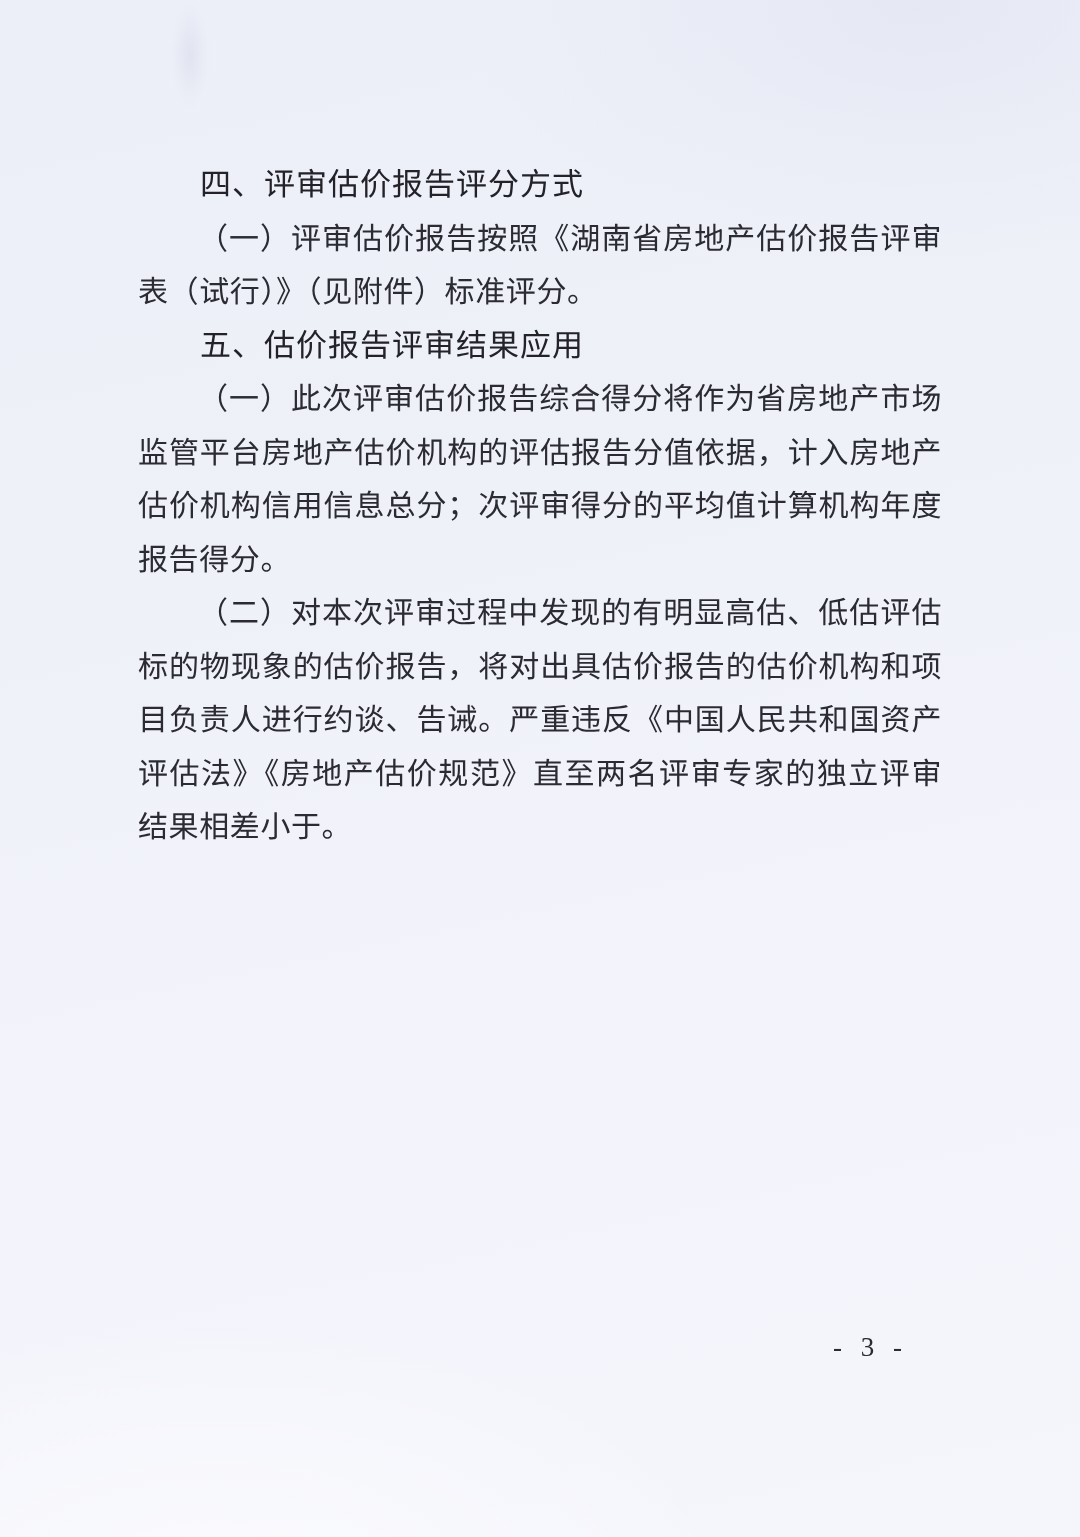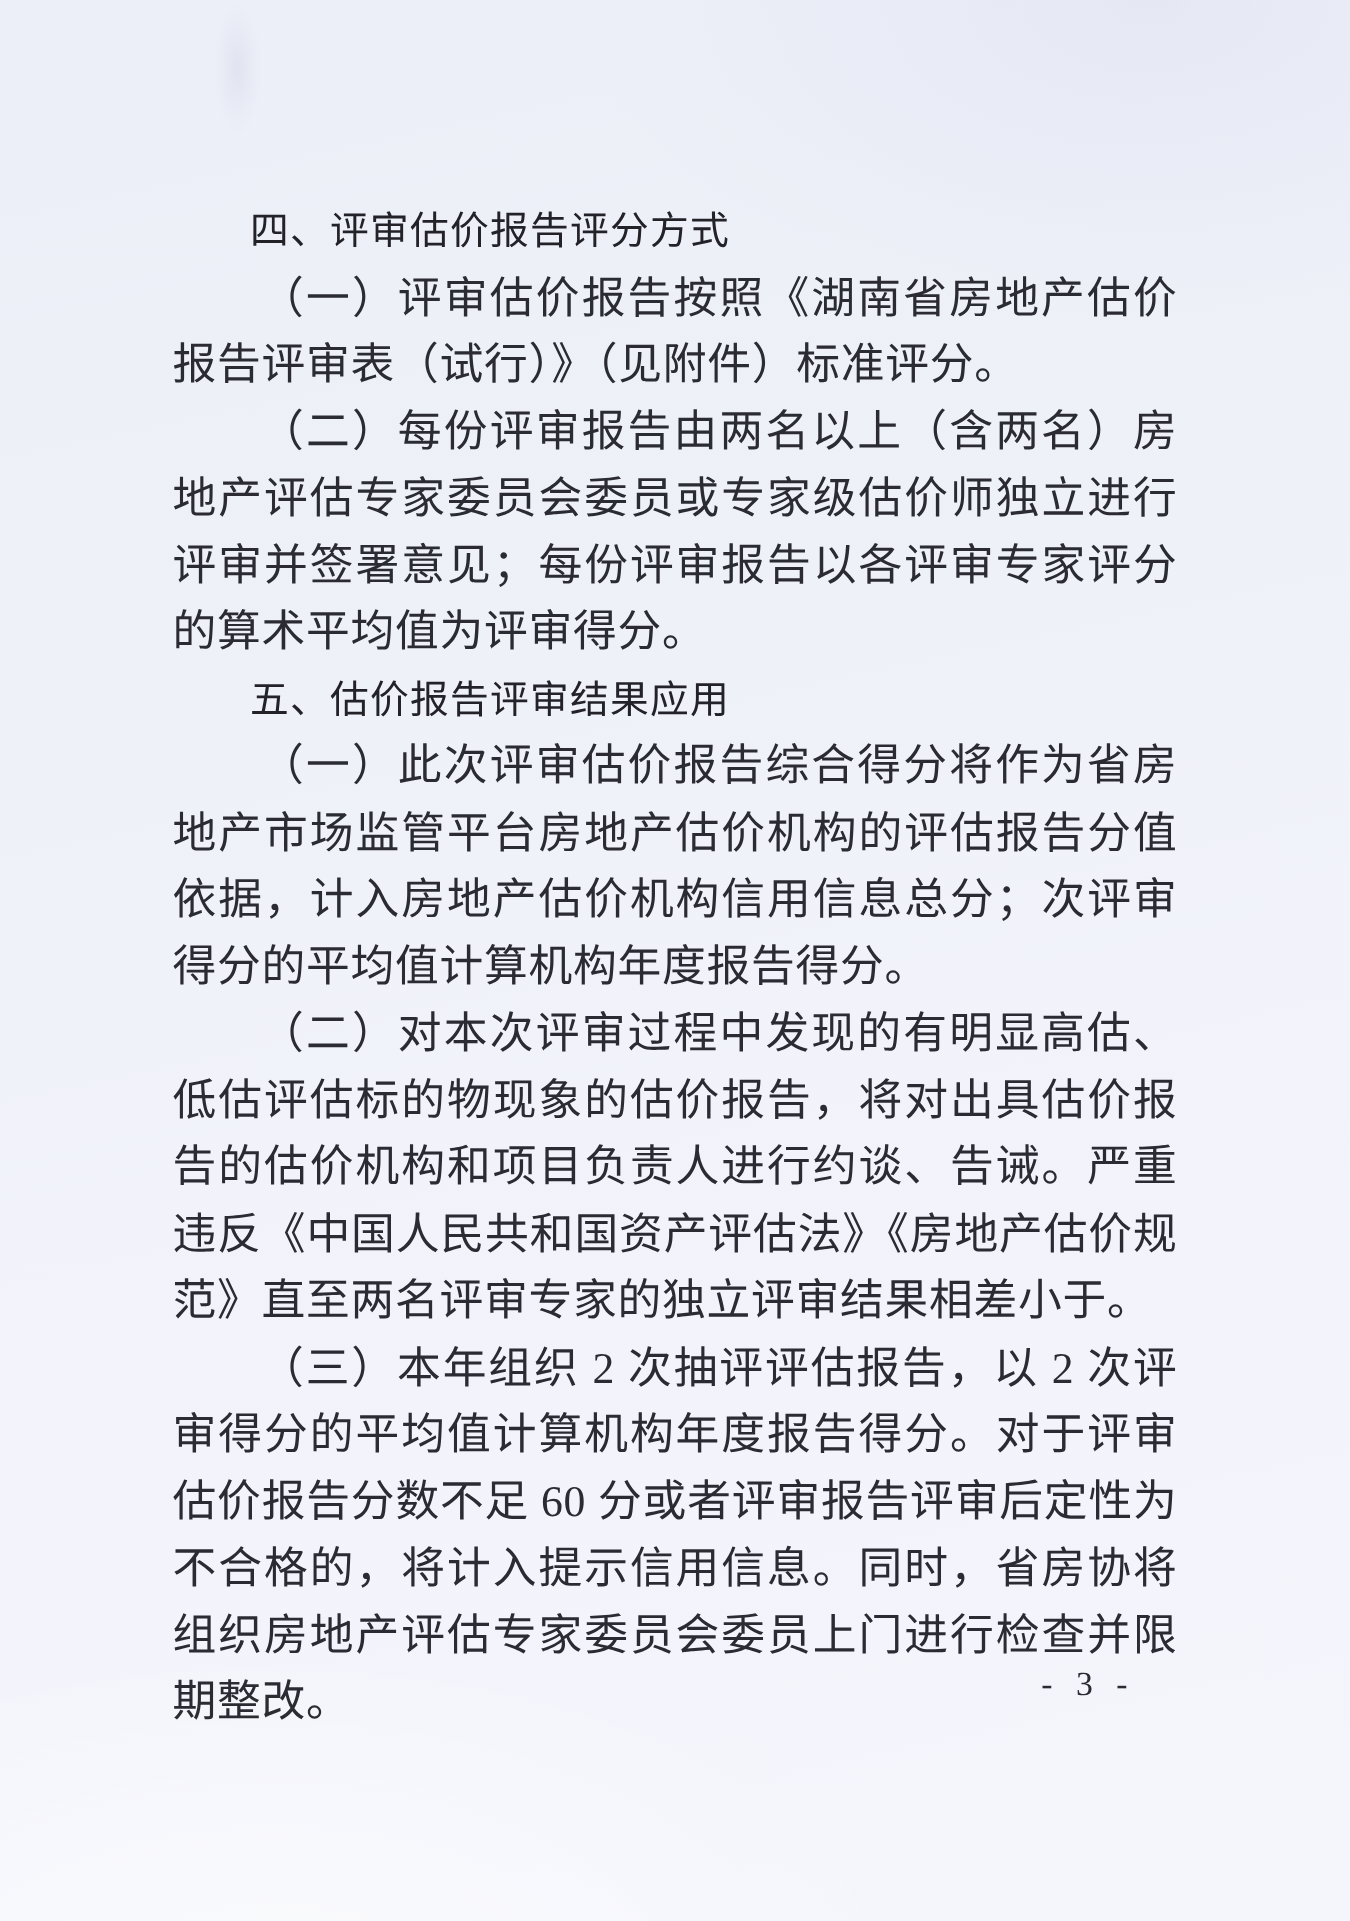--- a/index.html
+++ b/index.html
@@ -38,21 +38,21 @@
   .doc-heading {
     font-size: 31px;
     font-weight: normal;
     line-height: 53.5px;
     text-indent: 2em;
     letter-spacing: 1px;
     margin: 0;
     color: #222228;
   }
   .doc-paragraph {
-    font-size: 35px;
+    font-size: 30px;
     line-height: 53.5px;
     text-indent: 2em;
     text-align: justify;
     letter-spacing: 0.6px;
     margin: 0;
     color: #2b2b33;
   }
   .page-number {
     position: absolute;
     right: 172px;
@@ -65,27 +65,25 @@
 </head>
 <body>
 
 <div class="scan-page">
   <div class="doc-body">
 
     <h2 class="doc-heading">四、评审估价报告评分方式</h2>
 
     <p class="doc-paragraph">（一）评审估价报告按照《湖南省房地产估价报告评审表（试行）》（见附件）标准评分。</p>
 
-    <p class="doc-paragraph">（二）每份评审报告由两名以上（含两名）房地产评估专家委员会委员或专家级估价师独立进行评审并签署意见；每份评审报告以各评审专家评分的算术平均值为评审得分。</p>
 
 
     <h2 class="doc-heading">五、估价报告评审结果应用</h2>
 
     <p class="doc-paragraph">（一）此次评审估价报告综合得分将作为省房地产市场监管平台房地产估价机构的评估报告分值依据，计入房地产估价机构信用信息总分；次评审得分的平均值计算机构年度报告得分。</p>
 
     <p class="doc-paragraph">（二）对本次评审过程中发现的有明显高估、低估评估标的物现象的估价报告，将对出具估价报告的估价机构和项目负责人进行约谈、告诫。严重违反《中国人民共和国资产评估法》《房地产估价规范》直至两名评审专家的独立评审结果相差小于。</p>
 
-    <p class="doc-paragraph">（三）本年组织 2 次抽评评估报告，以 2 次评审得分的平均值计算机构年度报告得分。对于评审估价报告分数不足 60 分或者评审报告评审后定性为不合格的，将计入提示信用信息。同时，省房协将组织房地产评估专家委员会委员上门进行检查并限期整改。</p>
 
   </div>
 
   <div class="page-number">- 3 -</div>
 </div>
 
 </body></html>

